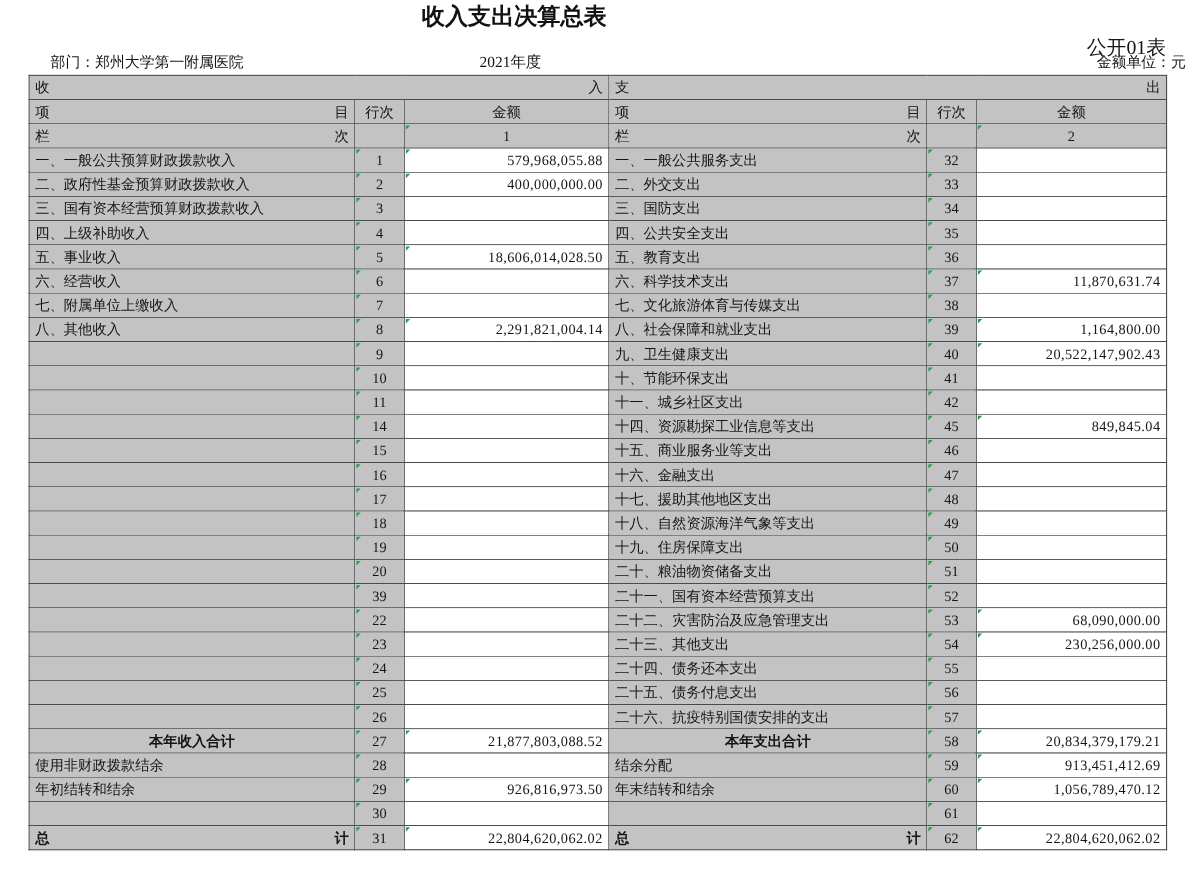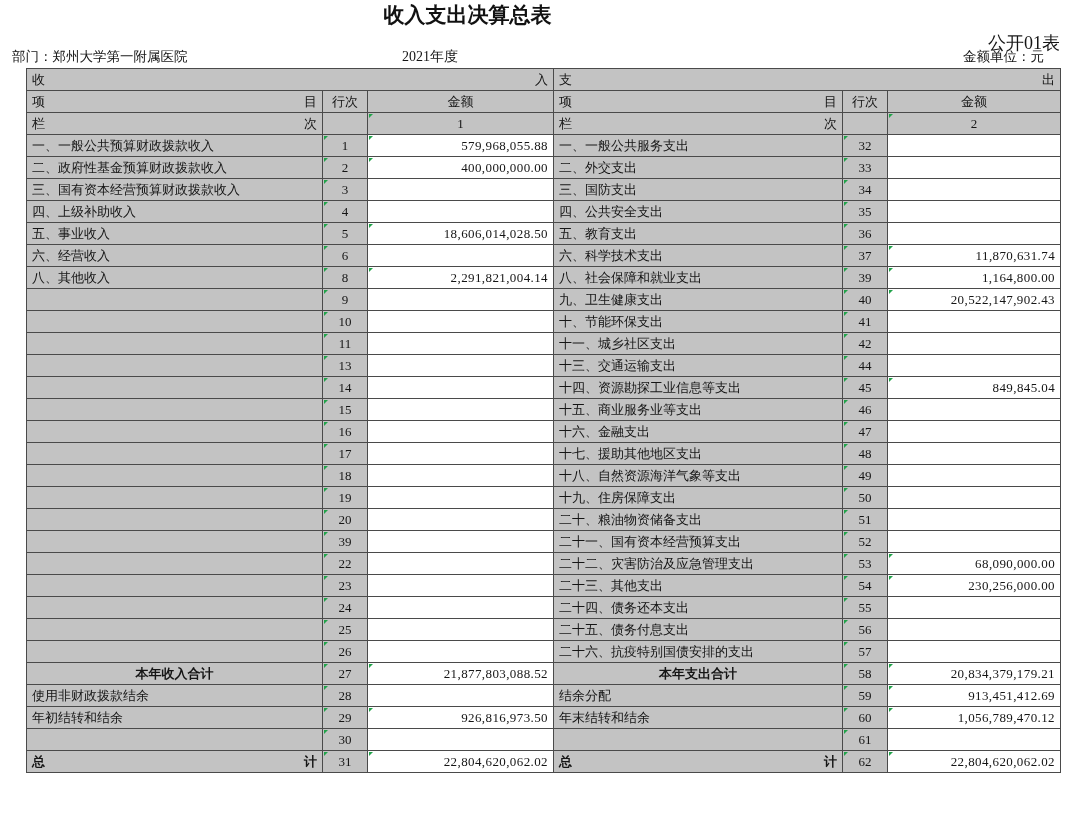--- a/index.html
+++ b/index.html
@@ -1,21 +1,21 @@
 <!DOCTYPE html>
 <html><head>
 <meta charset="utf-8">
 <style>
   html,body{margin:0;padding:0;background:#fff;}
   .page{position:relative;width:1080px;height:779px;background:#ffffff;overflow:hidden;
         font-family:"Liberation Serif","DejaVu Serif",serif;color:#151515;}
   .title{position:absolute;top:1px;left:0;width:935px;text-align:center;
          font-family:"DejaVu Sans","Liberation Sans",sans-serif;font-weight:bold;font-size:21px;color:#111;}
   .form-code{position:absolute;top:31px;right:20px;font-size:18px;}
-  .meta{position:absolute;top:48px;left:10px;width:1034px;height:18px;font-size:13.5px;}
+  .meta{position:absolute;top:48px;left:44px;width:1034px;height:18px;font-size:13.5px;}
   .meta .dept{position:absolute;left:2px;top:0;}
   .meta .year{position:absolute;left:392px;top:0;font-size:14px;}
   .meta .unit{position:absolute;right:0;top:0;}
   table.main{position:absolute;top:68px;left:26px;width:1034px;border-collapse:collapse;table-layout:fixed;}
   table.main td{border:1px solid #4a4a4a;height:21px;padding:0;font-size:13px;line-height:20px;
                 overflow:hidden;white-space:nowrap;position:relative;vertical-align:middle;}
   .g{background:#c3c3c3;}
   .w{background:#ffffff;}
   .pad{padding:0 5px;}
   .split{display:flex;justify-content:space-between;padding:0 5px;}
@@ -194,20 +194,36 @@
           <td class="g">
             <div class="pad">六、科学技术支出</div>
           </td>
           <td class="g ctr mk"><span>37</span></td>
           <td class="w num mk">
             <div class="pad">11,870,631.74</div>
           </td>
         </tr>
         <tr>
           <td class="g">
+            <div class="pad">七、附属单位上缴收入</div>
+          </td>
+          <td class="g ctr mk"><span>7</span></td>
+          <td class="w num">
+            <div class="pad"></div>
+          </td>
+          <td class="g">
+            <div class="pad">七、文化旅游体育与传媒支出</div>
+          </td>
+          <td class="g ctr mk"><span>38</span></td>
+          <td class="w num">
+            <div class="pad"></div>
+          </td>
+        </tr>
+        <tr>
+          <td class="g">
             <div class="pad">八、其他收入</div>
           </td>
           <td class="g ctr mk"><span>8</span></td>
           <td class="w num mk">
             <div class="pad">2,291,821,004.14</div>
           </td>
           <td class="g">
             <div class="pad">八、社会保障和就业支出</div>
           </td>
           <td class="g ctr mk"><span>39</span></td>
@@ -252,36 +268,20 @@
             <div class="pad"></div>
           </td>
           <td class="g ctr mk"><span>11</span></td>
           <td class="w num">
             <div class="pad"></div>
           </td>
           <td class="g">
             <div class="pad">十一、城乡社区支出</div>
           </td>
           <td class="g ctr mk"><span>42</span></td>
-          <td class="w num">
-            <div class="pad"></div>
-          </td>
-        </tr>
-        <tr>
-          <td class="g">
-            <div class="pad"></div>
-          </td>
-          <td class="g ctr mk"><span>13</span></td>
-          <td class="w num">
-            <div class="pad"></div>
-          </td>
-          <td class="g">
-            <div class="pad">十三、交通运输支出</div>
-          </td>
-          <td class="g ctr mk"><span>44</span></td>
           <td class="w num">
             <div class="pad"></div>
           </td>
         </tr>
         <tr>
           <td class="g">
             <div class="pad"></div>
           </td>
           <td class="g ctr mk"><span>14</span></td>
           <td class="w num">

